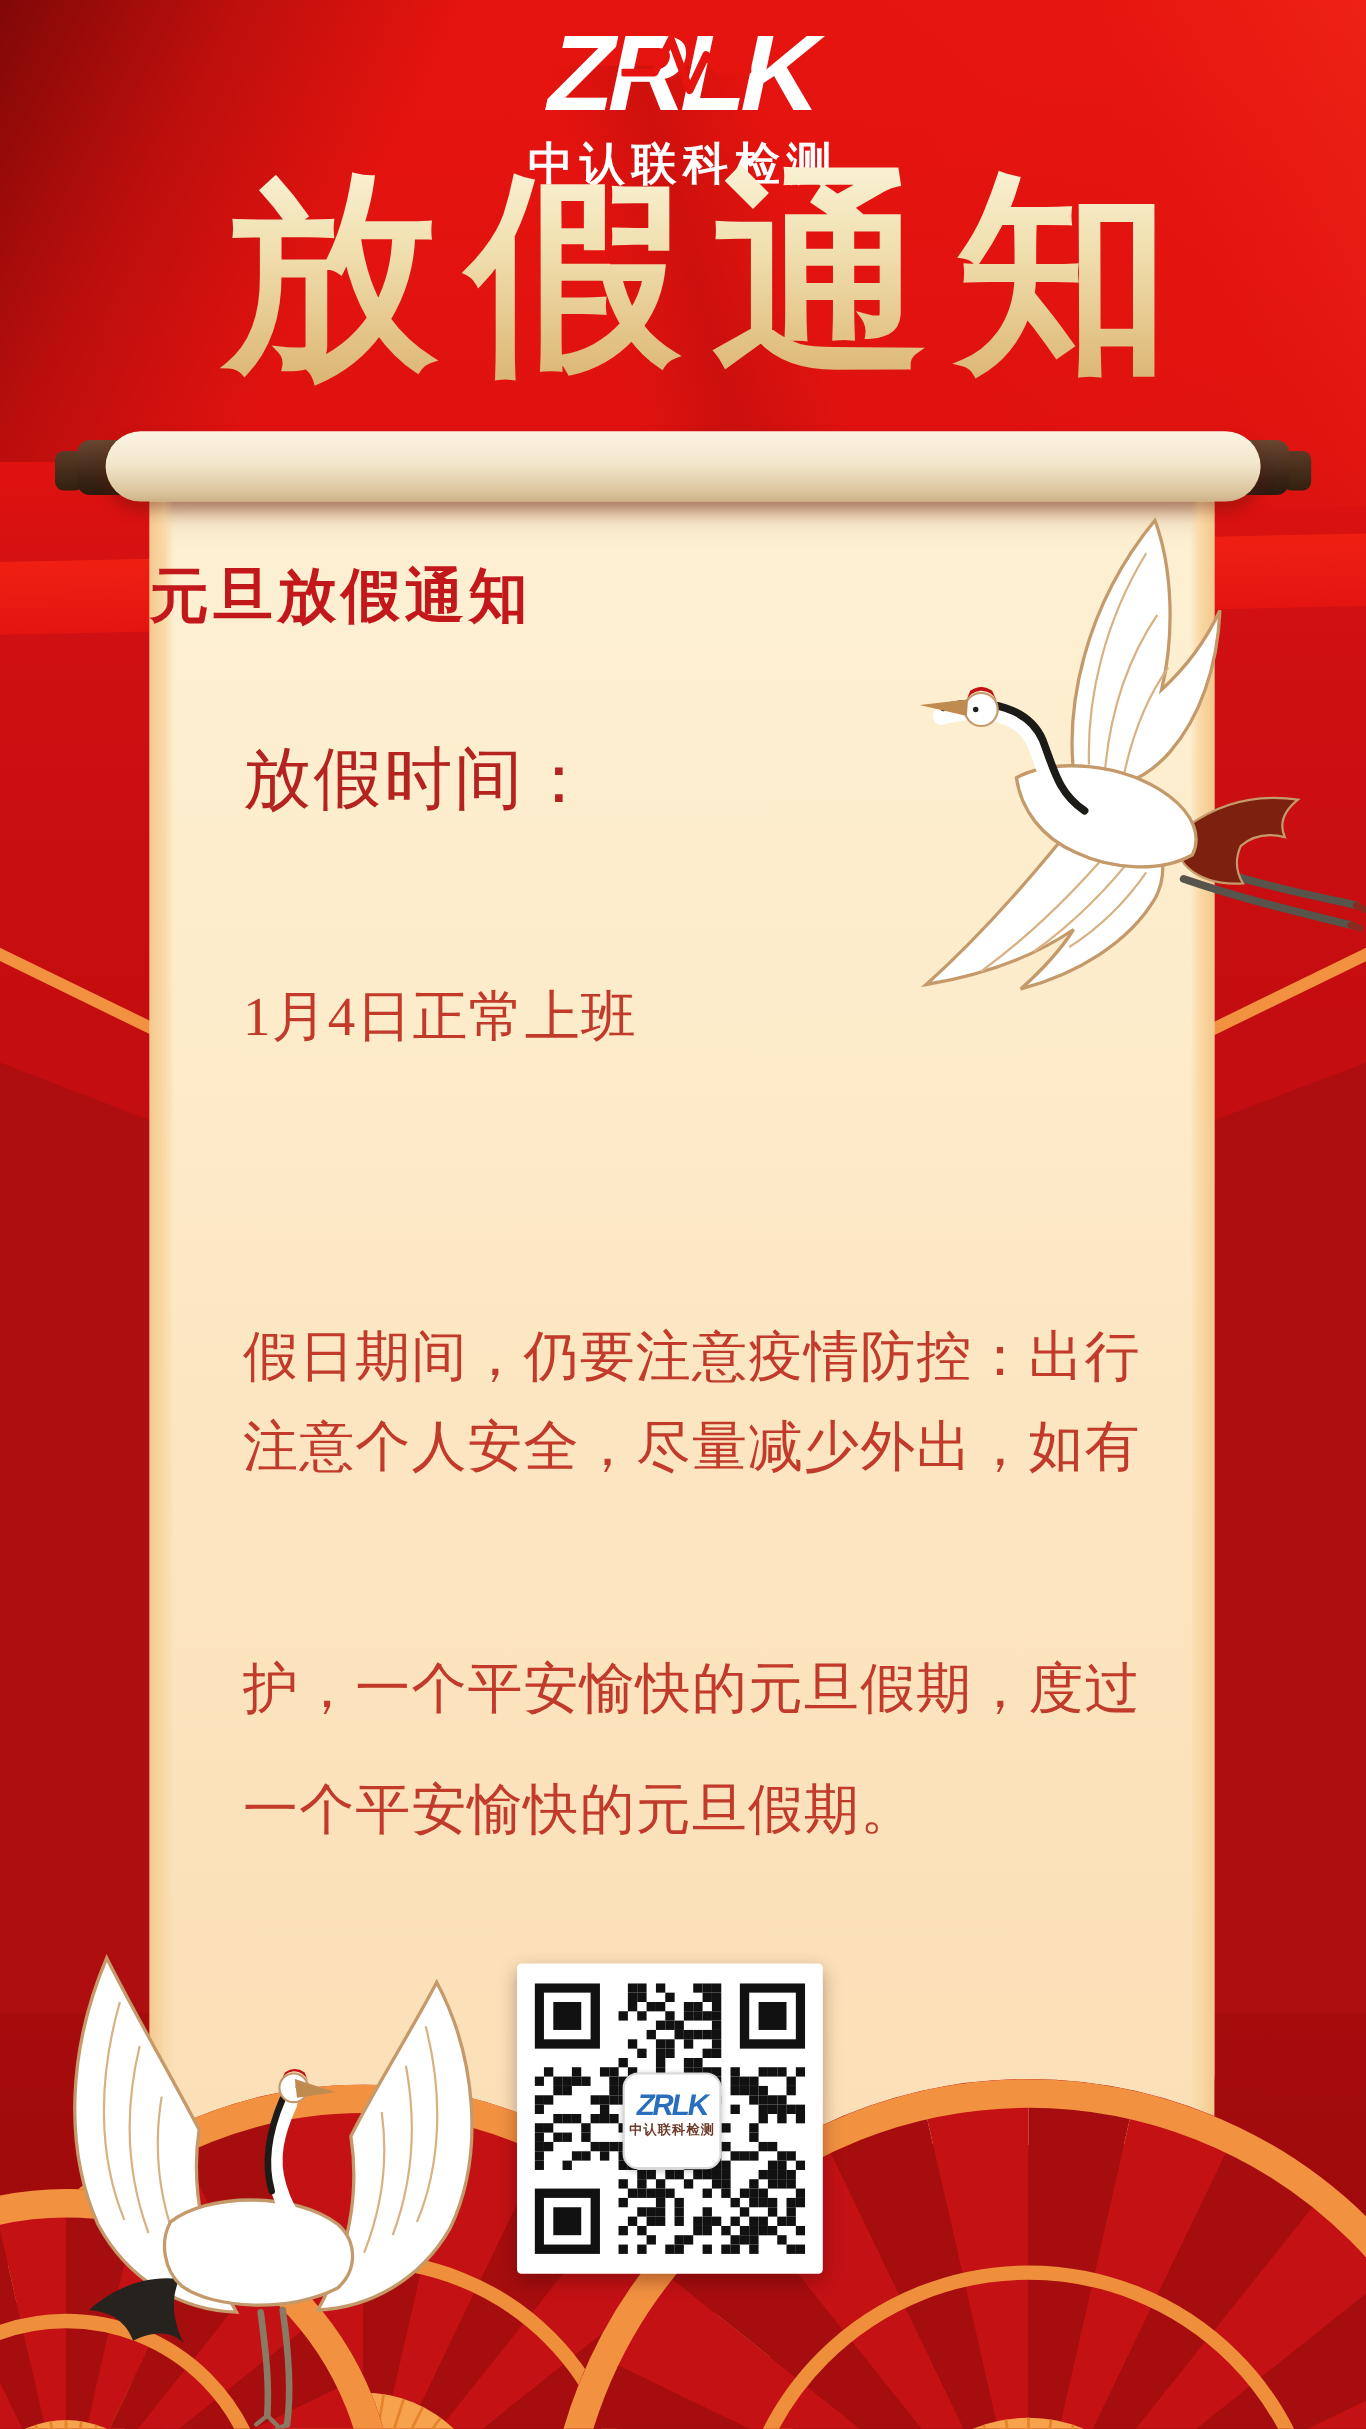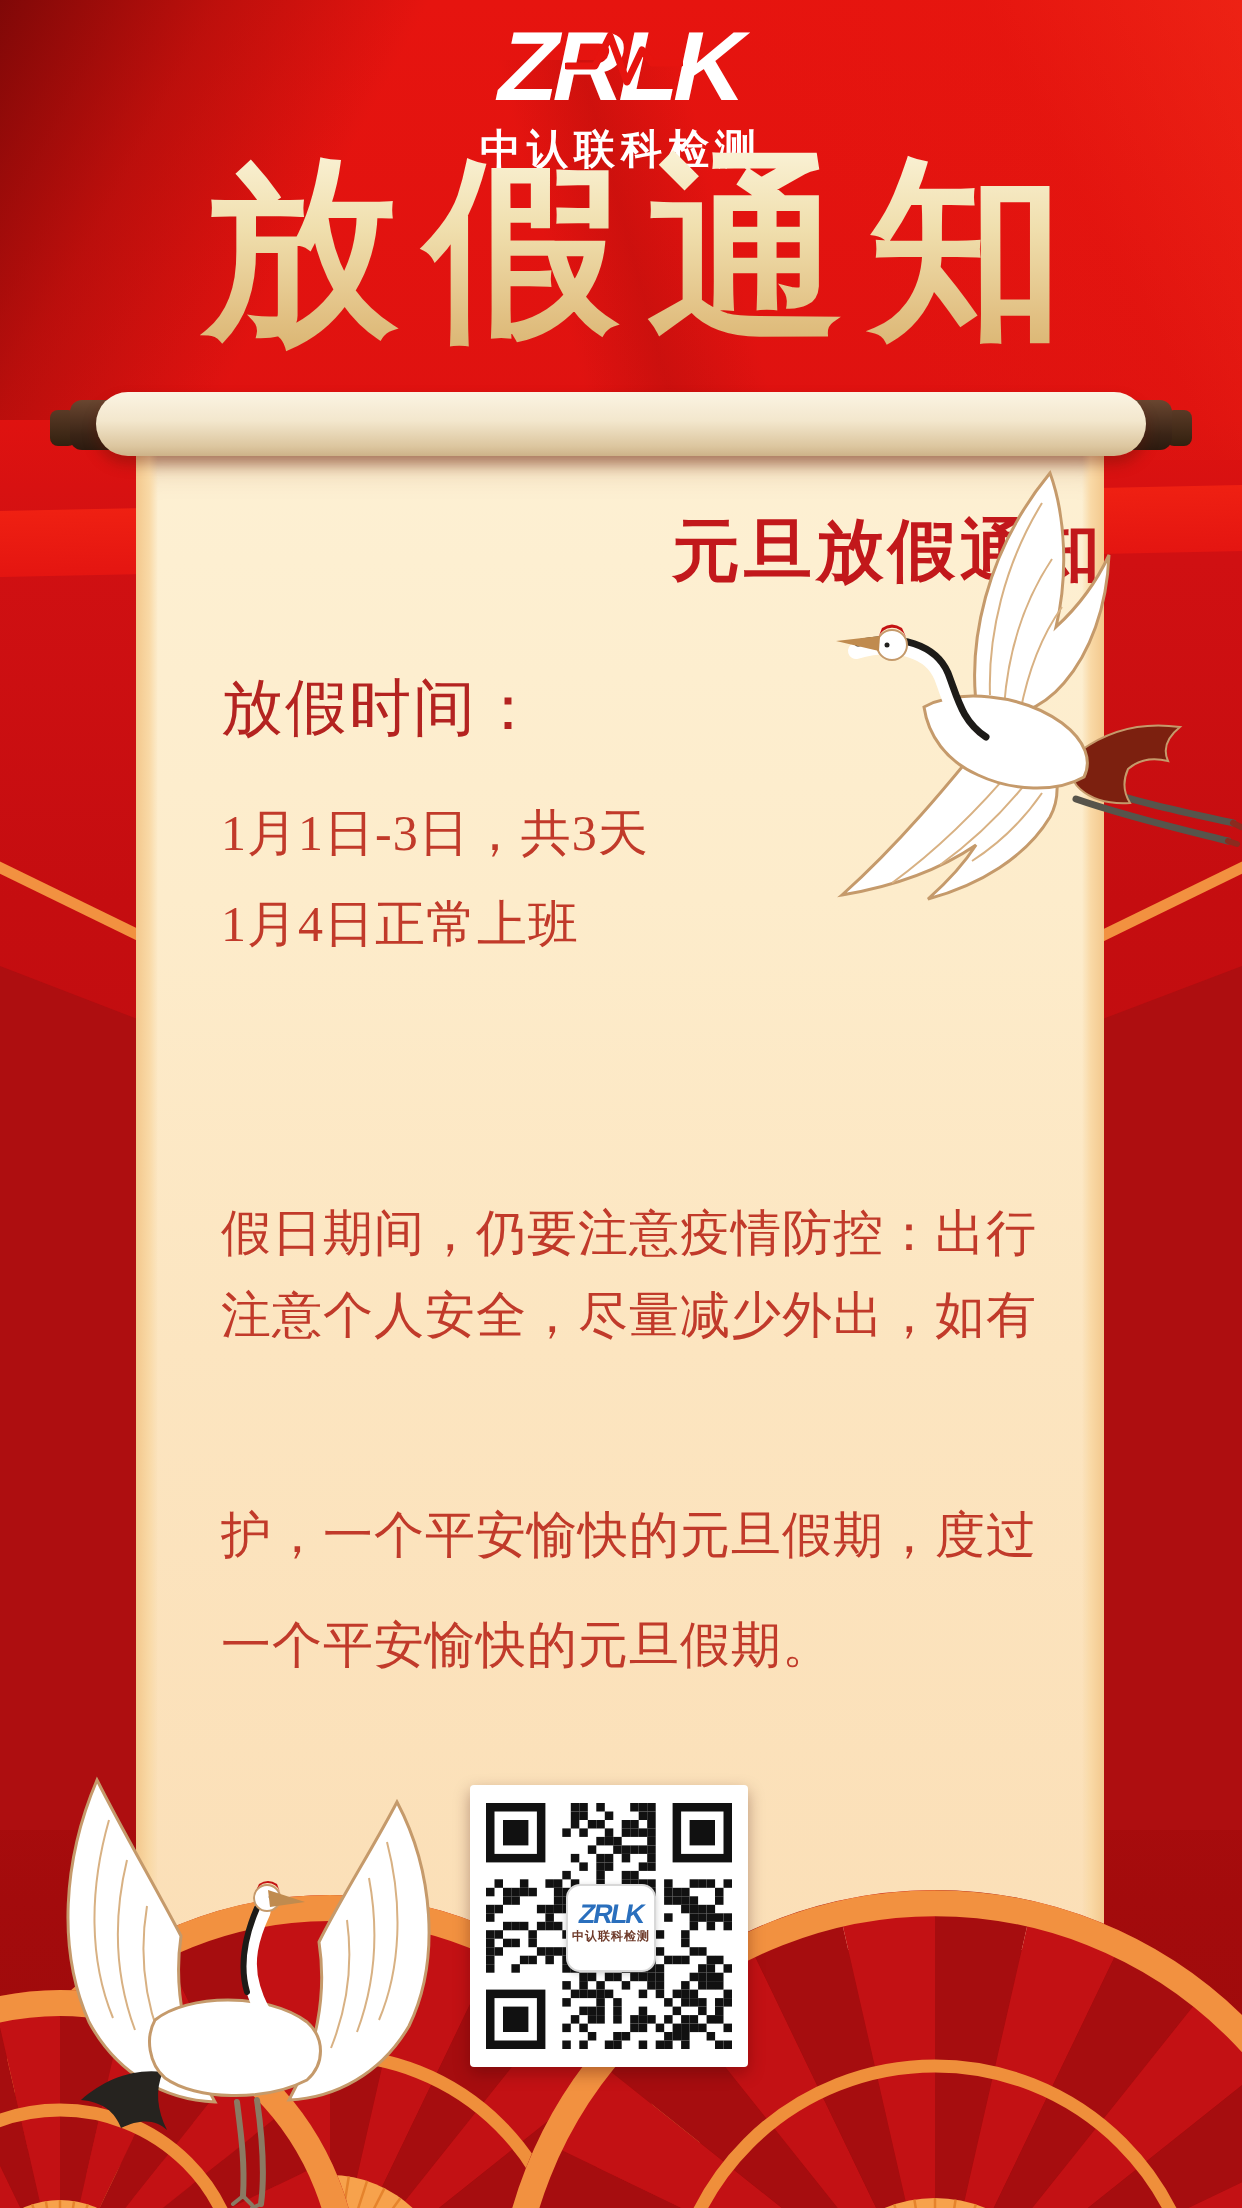--- a/index.html
+++ b/index.html
@@ -55,22 +55,22 @@
   .paper{position:absolute;left:136px;top:448px;width:968px;height:1502px;z-index:3;
       background:linear-gradient(180deg,#fdf0d3 0%,#fdeccb 30%,#fce5c0 60%,#fbdfb7 100%);
       border-radius:10px 10px 64px 64px;
       box-shadow:inset 0 30px 34px -20px rgba(140,70,20,.5);}
   .paper::before,.paper::after{content:"";position:absolute;top:0;bottom:0;width:22px;}
   .paper::before{left:0;border-radius:10px 0 0 64px;
       background:linear-gradient(90deg,#f3c88d,#f9d9a6 60%,rgba(249,217,166,0));}
   .paper::after{right:0;border-radius:0 10px 64px 0;
       background:linear-gradient(270deg,#f3c88d,#f9d9a6 60%,rgba(249,217,166,0));}
 
-  .s-head{position:absolute;left:0;top:58px;width:100%;margin:0;text-align:right;z-index:5;
-      font-size:68px;font-weight:bold;color:#c2181b;letter-spacing:4px;}
+  .s-head{position:absolute;left:0;top:58px;width:100%;margin:0;text-align:left;z-index:5;
+      font-size:54px;font-weight:bold;color:#c2181b;letter-spacing:4px;}
   .label{position:absolute;left:85px;z-index:5;font-size:62px;font-weight:normal;color:#b42320;letter-spacing:2px;}
   .lab1{top:218px;} .lab2{top:588px;}
   .line{position:absolute;left:85px;margin:0;z-index:5;font-size:50px;color:#c13a2a;letter-spacing:1px;white-space:nowrap;}
   .t1{top:352px;} .t2{top:443px;}
   .p1{top:752px;} .p2{top:834px;} .p3{top:944px;} .p4{top:1054px;} .p5{top:1164px;}
 
   
   .crane-fly{position:absolute;left:828px;top:455px;width:415px;height:455px;z-index:6;}
   .fan{position:absolute;z-index:6;}
   .fan-left{left:-70px;top:1895px;width:800px;height:400px;}
@@ -117,21 +117,20 @@
 <h1 class="title">放假通知</h1>
 
 <span class="cap cl"></span>
 <span class="knob kl"></span>
 <span class="cap cr"></span>
 <span class="knob kr"></span>
 
 <section class="paper">
   <h2 class="s-head">元旦放假通知</h2>
   <div class="label lab1">放假时间：</div>
-  <p class="line t1">1月1日-3日，共3天</p>
   <p class="line t2">1月4日正常上班</p>
   <p class="line p1">假日期间，仍要注意疫情防控：出行</p>
   <p class="line p2">注意个人安全，尽量减少外出，如有</p>
   <p class="line p4">护，一个平安愉快的元旦假期，度过</p>
   <p class="line p5">一个平安愉快的元旦假期。</p>
 </section>
 
 <div class="roller"></div>
 
 <svg class="crane-fly" viewBox="0 0 415 455">

